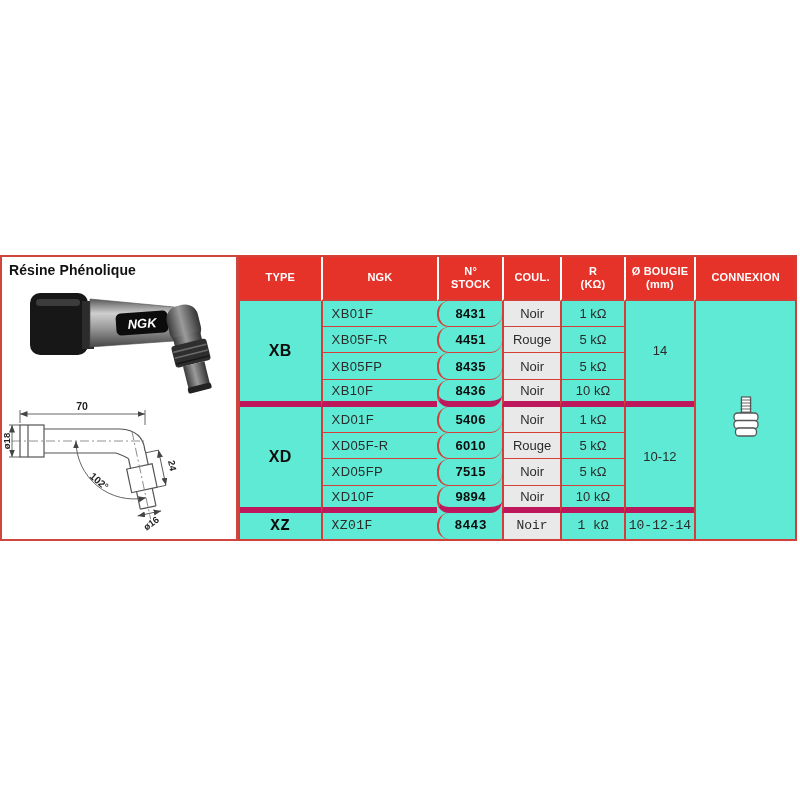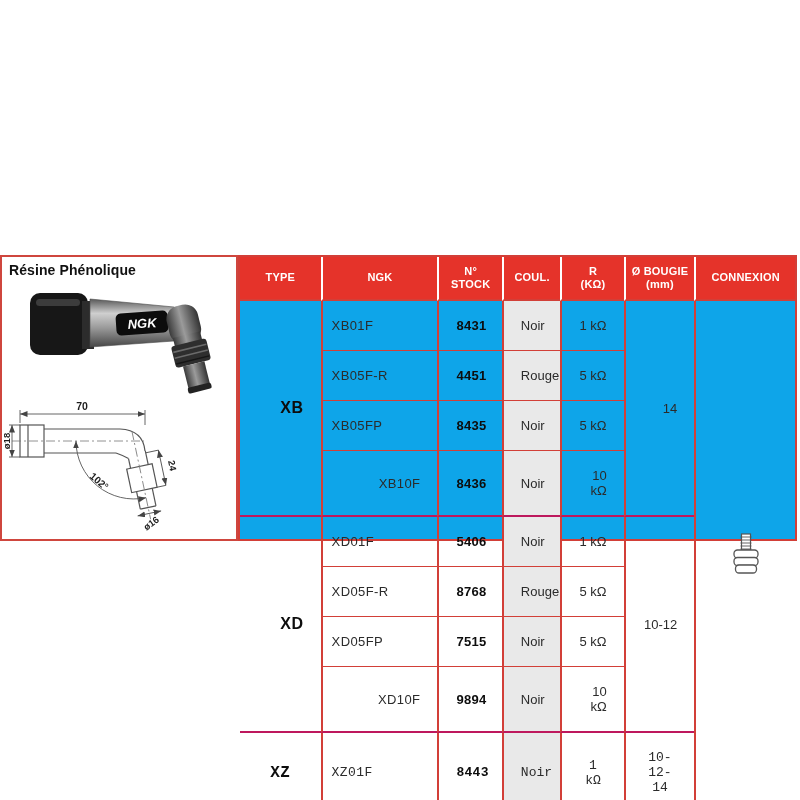--- a/index.html
+++ b/index.html
@@ -7,35 +7,35 @@
 
   .sheet{position:absolute;left:0;top:255px;width:797px;height:286px;display:flex;}
 
   
   .panel{width:238px;box-sizing:border-box;border:2px solid #cf463e;background:#fff;position:relative;flex:none;}
   .panel-title{position:absolute;left:7px;top:5px;font-size:14px;font-weight:bold;color:#111;letter-spacing:.1px;}
   .photo-svg{position:absolute;left:4px;top:24px;}
   .drawing-svg{position:absolute;left:2px;top:140px;}
 
   
-  .table-wrap{flex:1;box-sizing:border-box;border:2px solid #d23f38;background:#0ea5e9;}
+  .table-wrap{flex:1;box-sizing:border-box;border:2px solid #d23f38;background:#5eead4;}
   table{width:100%;height:100%;border-spacing:0;table-layout:fixed;}
   thead tr{height:44px;}
   th{background:#e5332a;color:#fff;font-size:11px;font-weight:bold;text-align:center;vertical-align:middle;
      line-height:1.2;padding:1px 0;border-left:2px solid #fff;border-bottom:2px solid #d23f38;letter-spacing:.2px;}
   th:first-child{border-left:none;}
   th span{display:block;}
   tbody tr{height:26px;}
-  td{font-size:13px;color:#2b2b2b;text-align:center;vertical-align:middle;padding:17px;
+  td{font-size:13px;color:#2b2b2b;text-align:center;vertical-align:middle;padding:3px;
      border-left:2px solid #d23f38;border-bottom:1px solid #d23f38;overflow:hidden;}
   td.c-type{font-weight:bold;font-size:16px;color:#0d0d0d;border-left:none;letter-spacing:.5px;}
   td.c-ngk{text-align:left;padding-left:9px;letter-spacing:.4px;}
-  td.c-stock{font-weight:bold;color:#0d0d0d;letter-spacing:.3px;}
+  td.c-stock{font-weight:bold;color:#0d0d0d;letter-spacing:.3px;border-radius:12px;}
   td.c-coul{background:#e9e9e9;}
-  td.group-end{border-bottom:2px solid #be185d;text-align:right;}
+  td.group-end{border-bottom:6px solid #be185d;}
   td.no-bottom, tbody tr:last-child td{border-bottom:none;font-family:Liberation Mono, monospace;}
 </style>
 </head>
 <body>
 
 <div class="sheet">
 
   <div class="panel">
     <div class="panel-title">Résine Phénolique</div>
 
@@ -224,21 +224,21 @@
         <tr>
           <td class="c-type group-end" rowspan="4">XD</td>
           <td class="c-ngk">XD01F</td>
           <td class="c-stock">5406</td>
           <td class="c-coul">Noir</td>
           <td class="c-r">1 kΩ</td>
           <td class="c-bougie group-end" rowspan="4">10-12</td>
         </tr>
         <tr>
           <td class="c-ngk">XD05F-R</td>
-          <td class="c-stock">8768</td>
+          <td class="c-stock">6010</td>
           <td class="c-coul">Rouge</td>
           <td class="c-r">5 kΩ</td>
         </tr>
         <tr>
           <td class="c-ngk">XD05FP</td>
           <td class="c-stock">7515</td>
           <td class="c-coul">Noir</td>
           <td class="c-r">5 kΩ</td>
         </tr>
         <tr>

